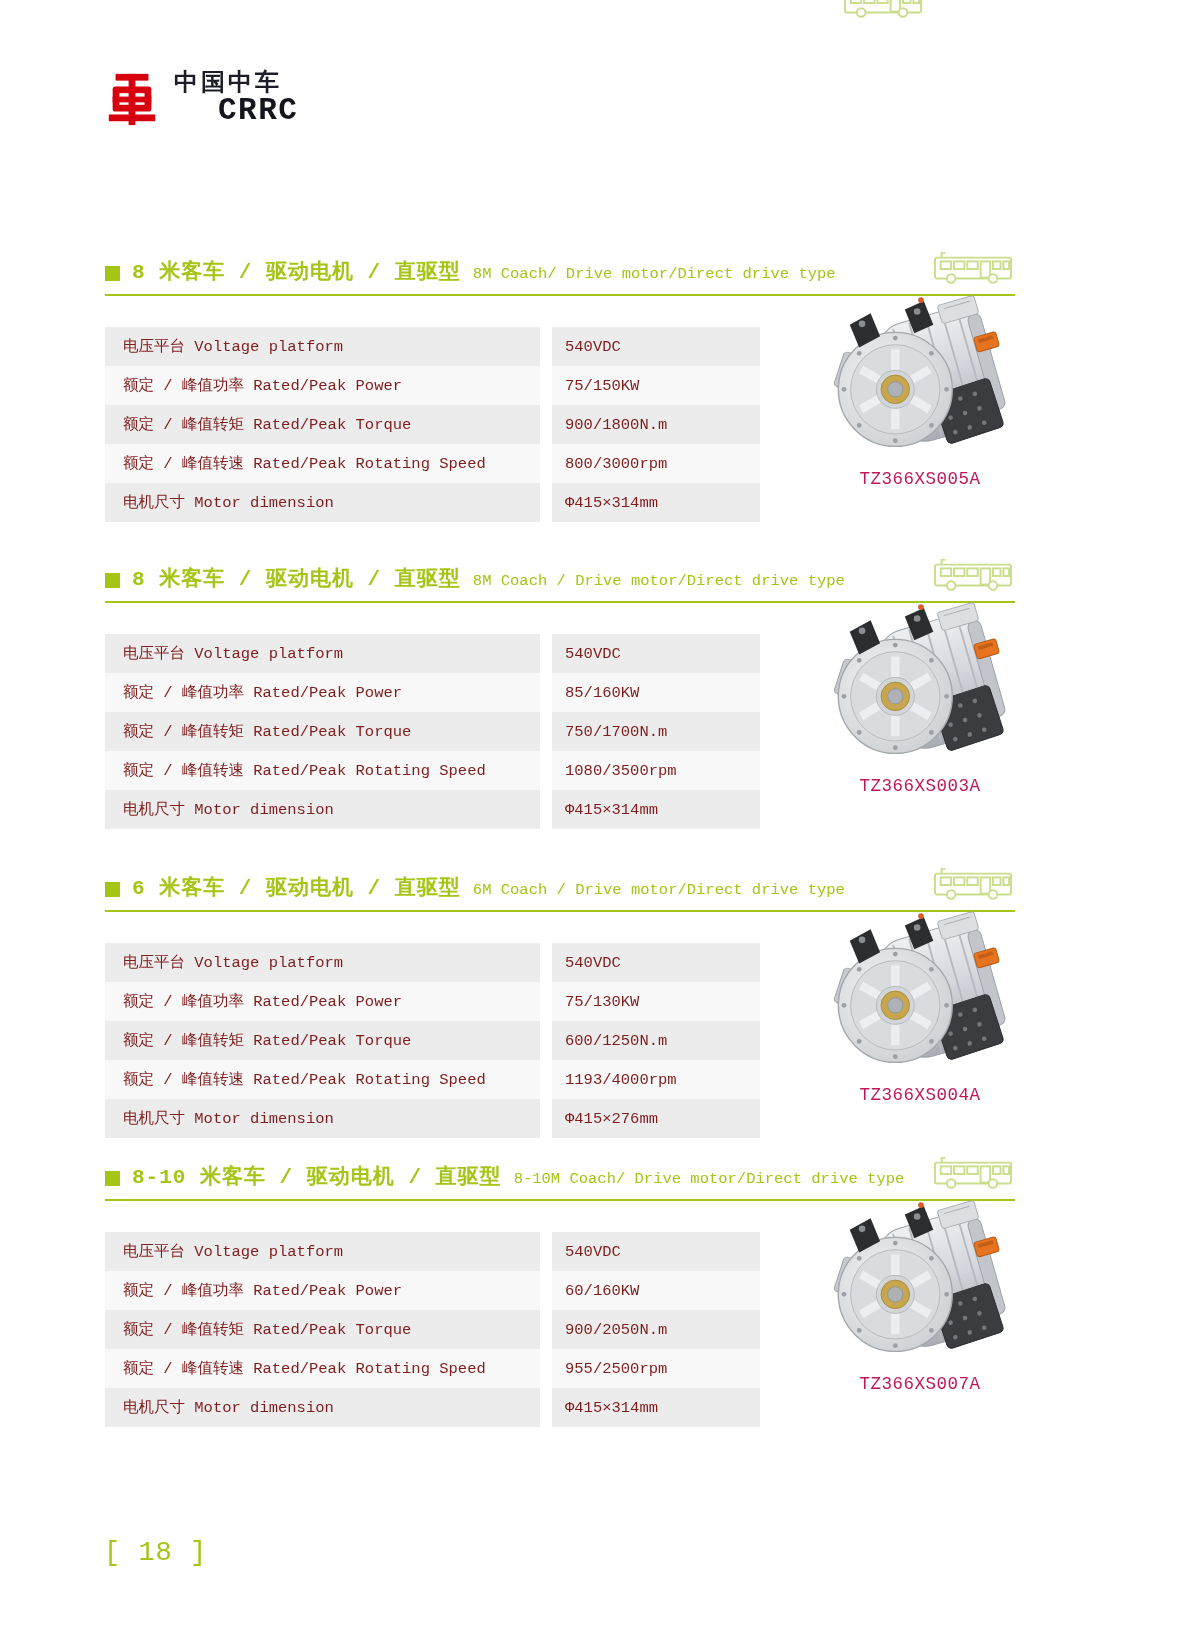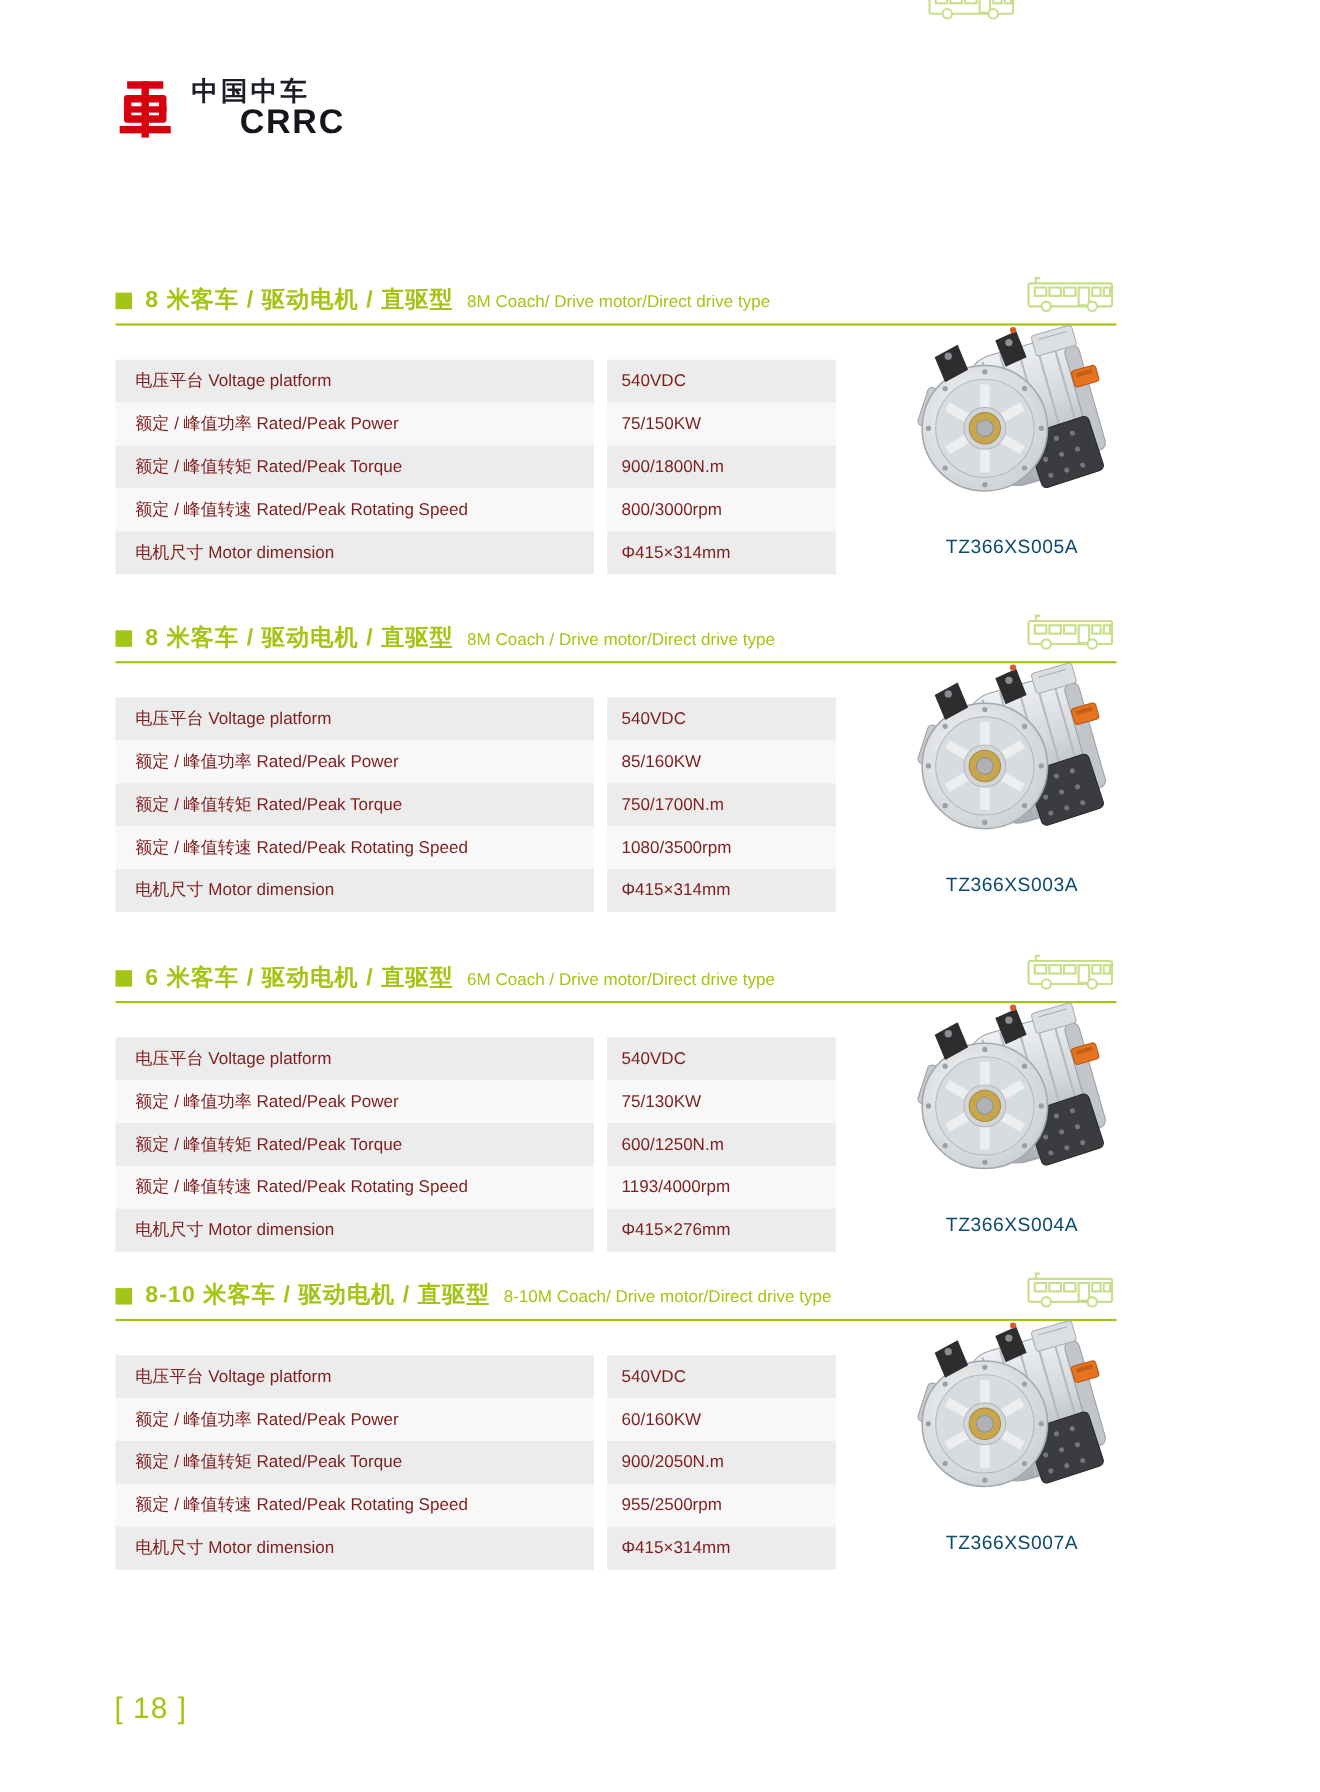--- a/index.html
+++ b/index.html
@@ -1,18 +1,18 @@
 <!DOCTYPE html>
 <html><head>
 <meta charset="utf-8">
 <style>
   html,body{margin:0;padding:0;background:#ffffff;}
   .page{
     position:relative;width:1112px;height:1629px;background:#fff;
-    font-family:Liberation Sans, sans-serif;overflow:hidden;
+    font-family:Liberation Mono, monospace;overflow:hidden;
     --accent:#a4c515;--accent-light:#c9de8a;--brand-red:#d6000f;
   }
   
   .logo{position:absolute;left:103px;top:70px;display:flex;align-items:center;gap:13px;}
   .logo-text{display:flex;flex-direction:column;line-height:1.05;}
   .logo-cn{font-size:24px;font-weight:bold;color:#1c1d27;letter-spacing:3px;}
   .logo-en{font-size:31px;font-weight:bold;color:#14151d;letter-spacing:1.5px;margin-top:-1px;margin-left:44px;}
   
   .corner-bus{position:absolute;top:-16px;right:187px;}
   
@@ -27,21 +27,21 @@
   .hdr-bus{position:absolute;right:0;bottom:6px;line-height:0;}
   .spec-table{margin-top:31px;width:655px;}
   .srow{display:flex;height:39px;}
   .cell{display:flex;align-items:center;font-size:15.5px;color:#7f1d1d;box-sizing:border-box;}
   .cell.label{width:435px;padding-left:18px;}
   .cell.value{width:208px;padding-left:13px;margin-left:12px;}
   .srow:nth-child(odd) .cell{background:#ececec;}
   .srow:nth-child(even) .cell{background:#f8f8f8;}
   
   .product{position:absolute;left:700px;top:56px;width:230px;margin:0;text-align:center;}
-  .model{font-size:17.5px;color:#0c4a6e;margin-top:20px;letter-spacing:0.5px;}
+  .model{font-size:17.5px;color:#be185d;margin-top:2px;letter-spacing:0.5px;}
   
   .page-number{position:absolute;left:104px;top:1538px;color:var(--accent);font-size:27px;letter-spacing:1px;}
   .hidden-defs{position:absolute;width:0;height:0;overflow:hidden;}
 </style>
 </head>
 <body>
 
 <svg class="hidden-defs" aria-hidden="true">
   <symbol id="bus" viewBox="0 0 86 40">
     <g fill="none" stroke="#c9de8a" stroke-width="2">

